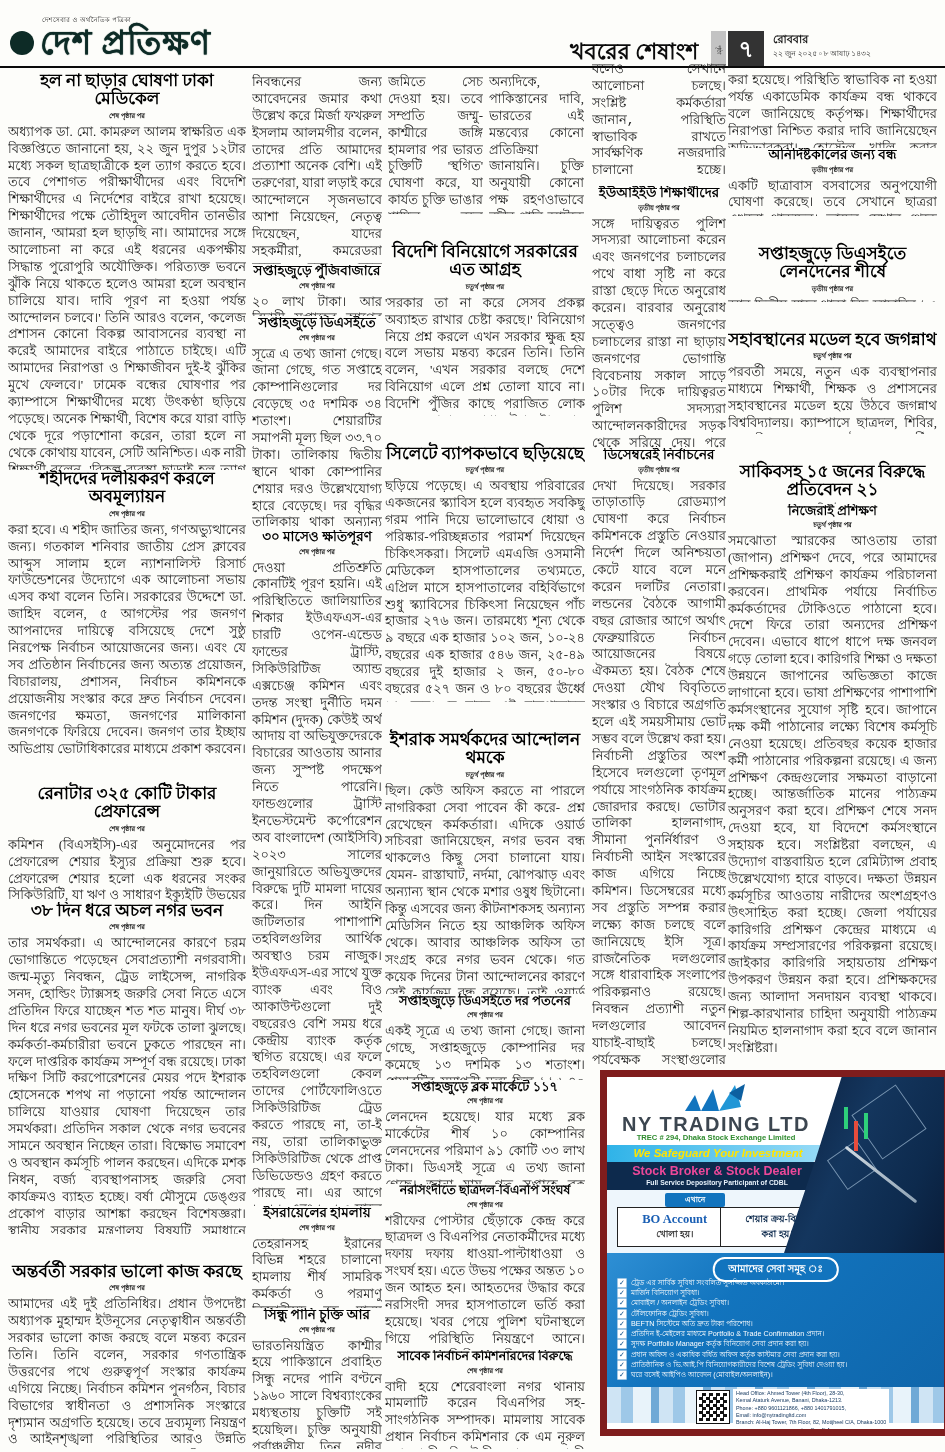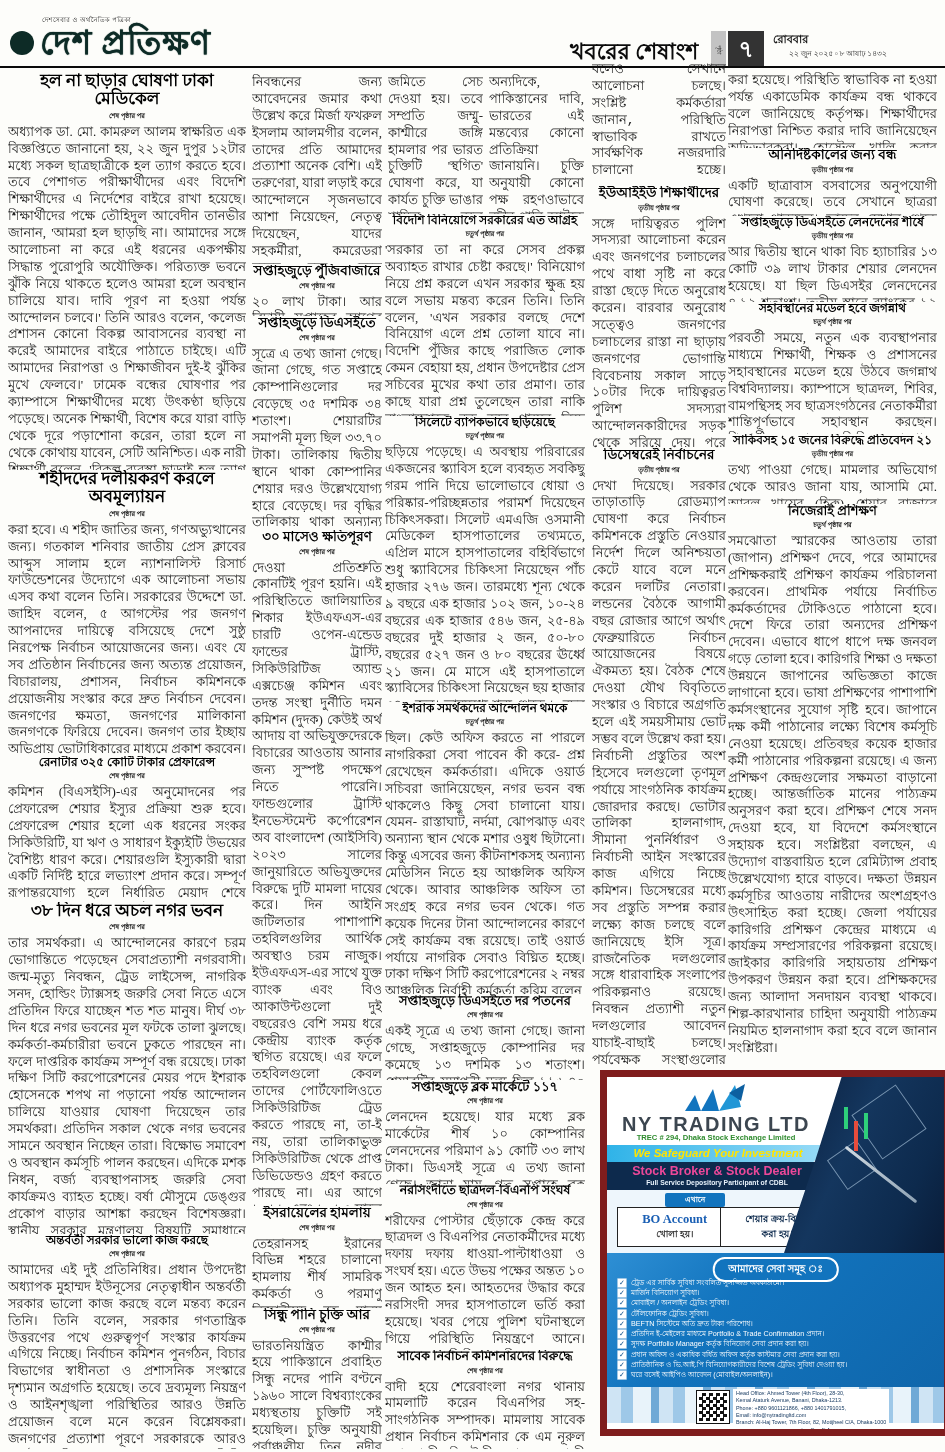--- a/index.html
+++ b/index.html
@@ -11,26 +11,26 @@
   .masthead{position:absolute;left:8px;top:20px;width:300px;height:46px;display:flex;align-items:center;}
   .m-logo{width:24px;height:24px;border-radius:50%;background:#0d2b26;margin:0 6px 0 2px;flex:0 0 auto;}
   .m-name{font-size:33px;font-weight:900;color:#0d2b26;letter-spacing:1px;line-height:1;
           text-shadow:0 0 1px #0d2b26;white-space:nowrap;}
   .sec-title{position:absolute;left:570px;top:34px;font-size:22px;font-weight:bold;color:#0b0b0b;white-space:nowrap;}
   .page-tab{position:absolute;left:711px;top:31px;width:15px;height:37px;background:#c3c3c3;color:#222;
             font-size:6px;writing-mode:vertical-rl;text-align:center;line-height:15px;}
   .page-num{position:absolute;left:728px;top:31px;width:36px;height:37px;background:#333;color:#fff;
             font-size:23px;font-weight:bold;text-align:center;line-height:37px;}
   .day{position:absolute;left:773px;top:31px;font-size:11px;font-weight:bold;}
-  .dateline{position:absolute;left:773px;top:48px;font-size:7.5px;color:#222;margin-left:16px;}
+  .dateline{position:absolute;left:773px;top:48px;font-size:7.5px;color:#222;}
   .hrule{position:absolute;left:0;top:66px;width:945px;height:2px;background:#0a0a0a;}
   
   .story{position:absolute;overflow:hidden;}
   .hl{font-weight:bold;color:#000;text-align:center;line-height:1.08;margin:0 0 1px 0;}
-  .f17{font-size:17px;text-align:center;} .f16{font-size:12px;} .f15{font-size:13px;} .f14{font-size:13.5px;} .f13{font-size:12.5px;}
+  .f17{font-size:17px;text-align:center;} .f16{font-size:17px;margin-top:29px;} .f15{font-size:13px;} .f14{font-size:13.5px;} .f13{font-size:12.5px;}
   .cont{font-size:6.6px;font-weight:bold;text-align:center;margin:0 0 2px 0;color:#111;}
   .bd{font-size:13px;line-height:1.3;text-align:justify;margin:0;color:#1b1b1b;word-break:break-word;}
   
   .ad{position:absolute;left:600px;top:1070px;width:337px;height:352px;border:7px solid #7f1d1d;
       background:#ffffff;overflow:hidden;font-family:"Liberation Sans","DejaVu Sans",sans-serif;}
   .ad-photo{position:absolute;right:0;top:0;width:160px;height:176px;
       background:linear-gradient(115deg,#0a1e3c 0%,#14365e 40%,#0d2a4d 75%,#091c38 100%);
       clip-path:polygon(36% 0,100% 0,100% 100%,0 100%,20% 46%);}
   .hex{position:absolute;border:1px solid rgba(200,225,245,.55);transform:rotate(55deg);}
   .hex1{width:52px;height:52px;right:28px;top:18px;}

